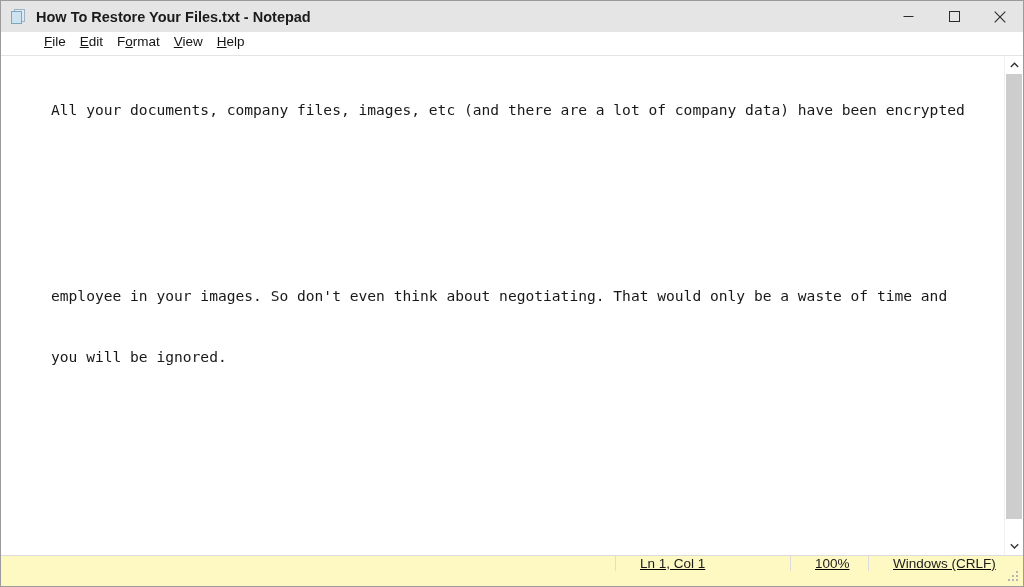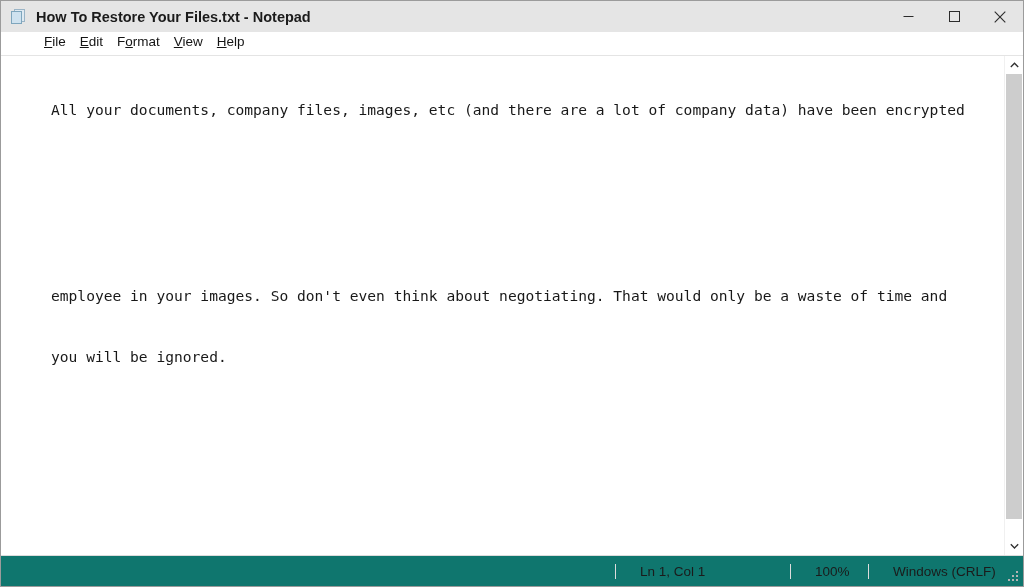--- a/index.html
+++ b/index.html
@@ -170,26 +170,27 @@
     top: 0px;
     width: 16px;
     height: 445px;
     background: #cdcdcd;
   }
 
   
   .statusbar {
     height: 30px;
     min-height: 30px;
-    background: #0f766e;
+    background: #fef9c3;
     border-top: 1px solid #dcdcdc;
     display: flex;
-    align-items: center;
+    align-items: flex-start;
     position: relative;
     user-select: none;
+    text-decoration: underline;
   }
   .status-spacer { flex: 1 1 auto; }
   .status-cell {
     display: flex;
     align-items: center;
     border-left: 1px solid #dcdcdc;
     font-size: 13.5px;
     color: #1b1b1b;
     padding-left: 24px;
     white-space: nowrap;

